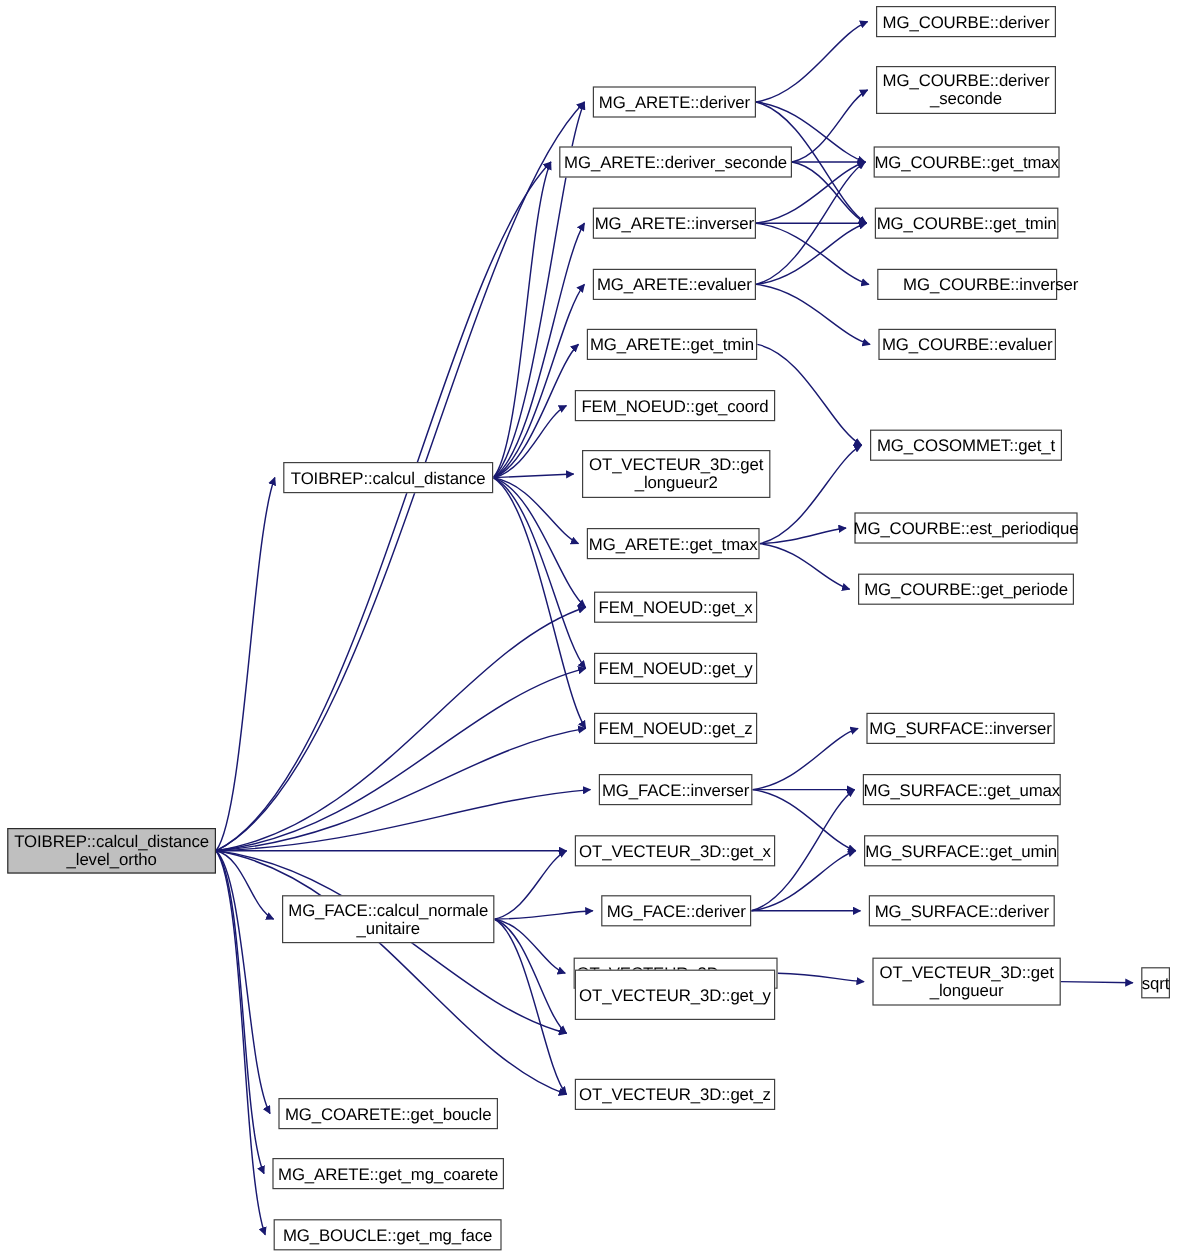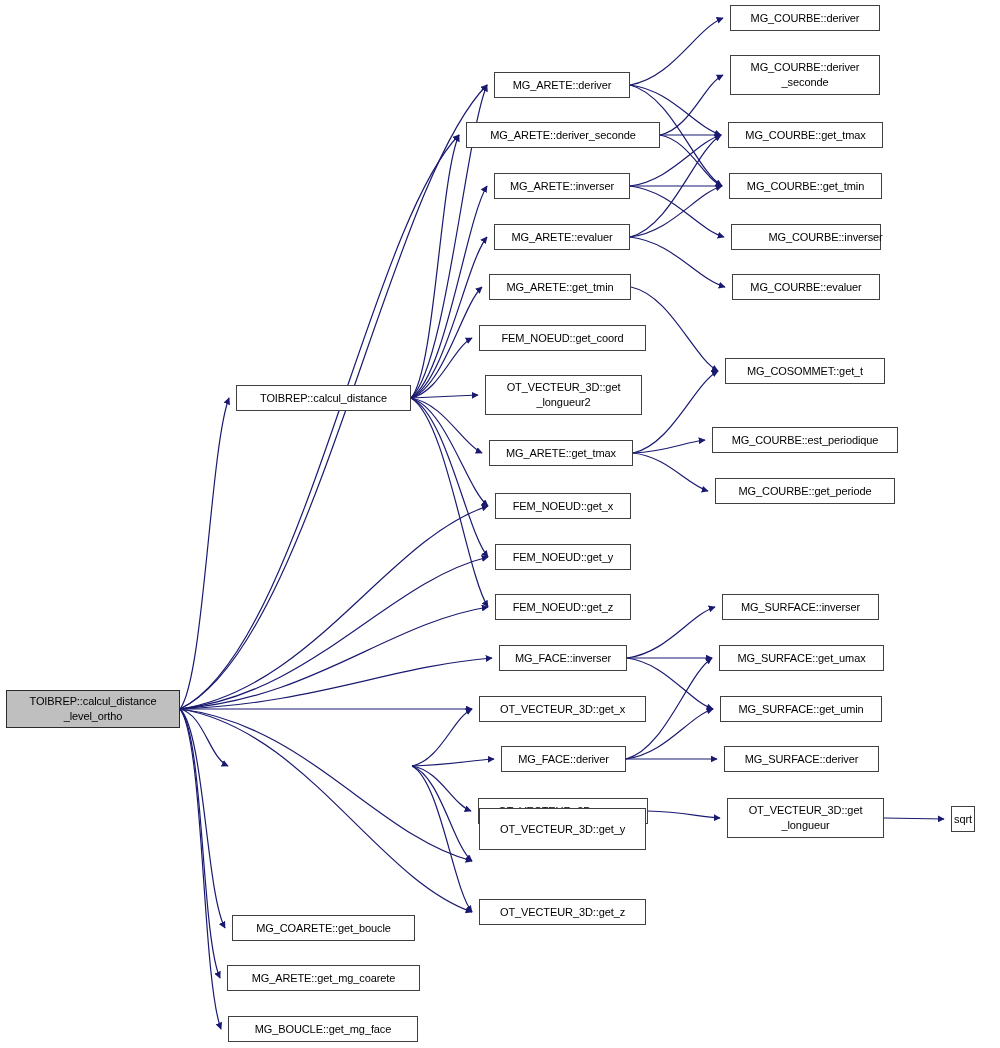--- a/index.html
+++ b/index.html
@@ -29,21 +29,21 @@
     top: 0;
     width: 1000px;
     height: 1048px;
   }
   .node {
     position: absolute;
     box-sizing: border-box;
     border: 1px solid #404040;
     background: #ffffff;
     color: #000000;
-    font-size: 11px;
+    font-size: 14px;
     line-height: 15px;
     display: flex;
     align-items: center;
     justify-content: center;
     text-align: center;
     white-space: pre-line;
     letter-spacing: -0.1px;
   }
   .node.root {
     background: #bfbfbf;
@@ -126,20 +126,22 @@
       <div class="node" style="left: 489px; top: 274px; width: 142px; height: 26px;">MG_ARETE::get_tmin</div>
       <div class="node" style="left: 479px; top: 325px; width: 167px; height: 26px;">FEM_NOEUD::get_coord</div>
       <div class="node" style="left: 485px; top: 375px; width: 157px; height: 40px;">OT_VECTEUR_3D::get
 _longueur2</div>
       <div class="node" style="left: 489px; top: 440px; width: 144px; height: 26px; text-align: right;">MG_ARETE::get_tmax</div>
       <div class="node" style="left: 495px; top: 493px; width: 136px; height: 26px;">FEM_NOEUD::get_x</div>
       <div class="node" style="left: 495px; top: 544px; width: 136px; height: 26px;">FEM_NOEUD::get_y</div>
       <div class="node" style="left: 495px; top: 594px; width: 136px; height: 26px;">FEM_NOEUD::get_z</div>
       <div class="node" style="left: 499px; top: 645px; width: 128px; height: 26px;">MG_FACE::inverser</div>
       <div class="node" style="left: 479px; top: 696px; width: 167px; height: 26px;">OT_VECTEUR_3D::get_x</div>
+      <div class="node" style="left: 235px; top: 746px; width: 177px; height: 40px;">MG_FACE::calcul_normale
+_unitaire</div>
       <div class="node" style="left: 501px; top: 746px; width: 125px; height: 26px;">MG_FACE::deriver</div>
       <div class="node" style="left: 478px; top: 798px; width: 170px; height: 26px;">OT_VECTEUR_3D::norme</div>
       <div class="node" style="left: 479px; top: 808px; width: 167px; height: 42px;">OT_VECTEUR_3D::get_y</div>
       <div class="node" style="left: 479px; top: 899px; width: 167px; height: 26px;">OT_VECTEUR_3D::get_z</div>
       <div class="node" style="left: 232px; top: 915px; width: 183px; height: 26px;">MG_COARETE::get_boucle</div>
       <div class="node" style="left: 227px; top: 965px; width: 193px; height: 26px;">MG_ARETE::get_mg_coarete</div>
       <div class="node" style="left: 228px; top: 1016px; width: 190px; height: 26px;">MG_BOUCLE::get_mg_face</div>
       <div class="node" style="left: 730px; top: 5px; width: 150px; height: 26px;">MG_COURBE::deriver</div>
       <div class="node" style="left: 730px; top: 55px; width: 150px; height: 40px;">MG_COURBE::deriver
 _seconde</div>

